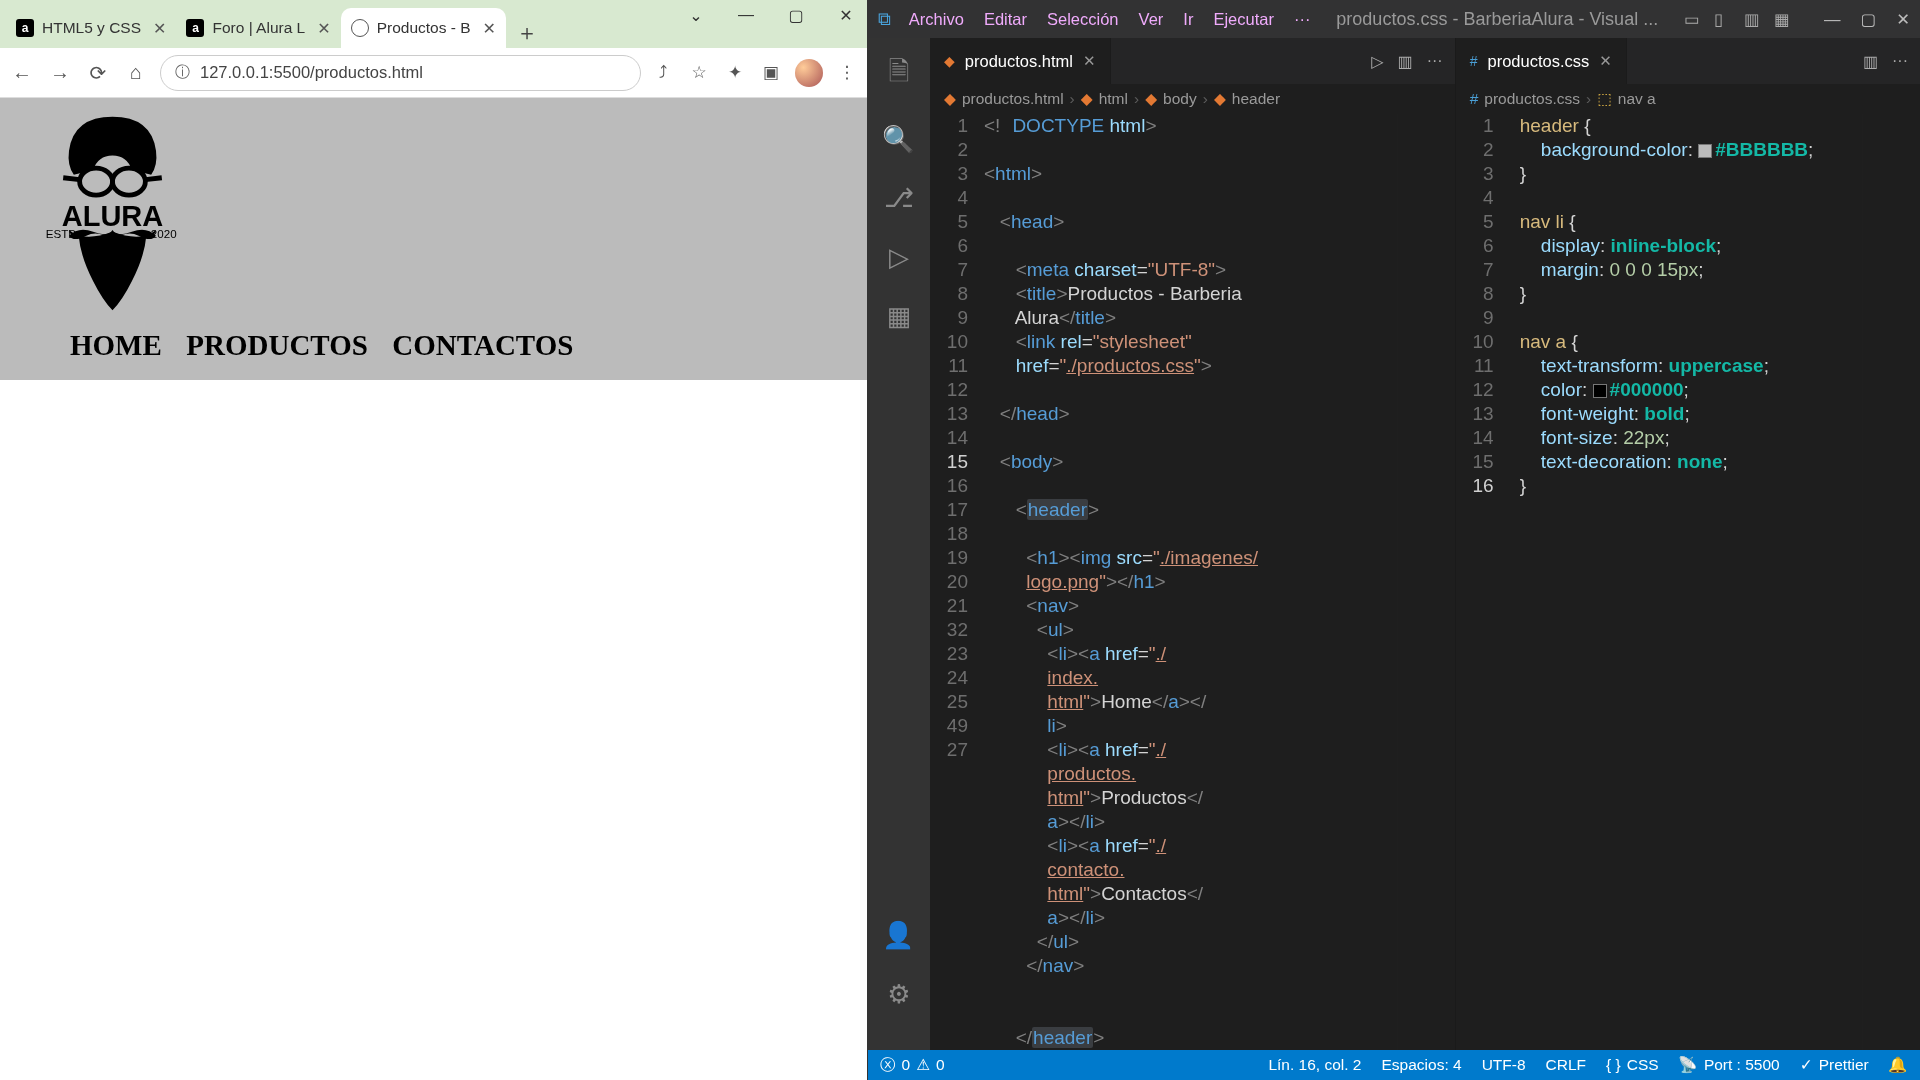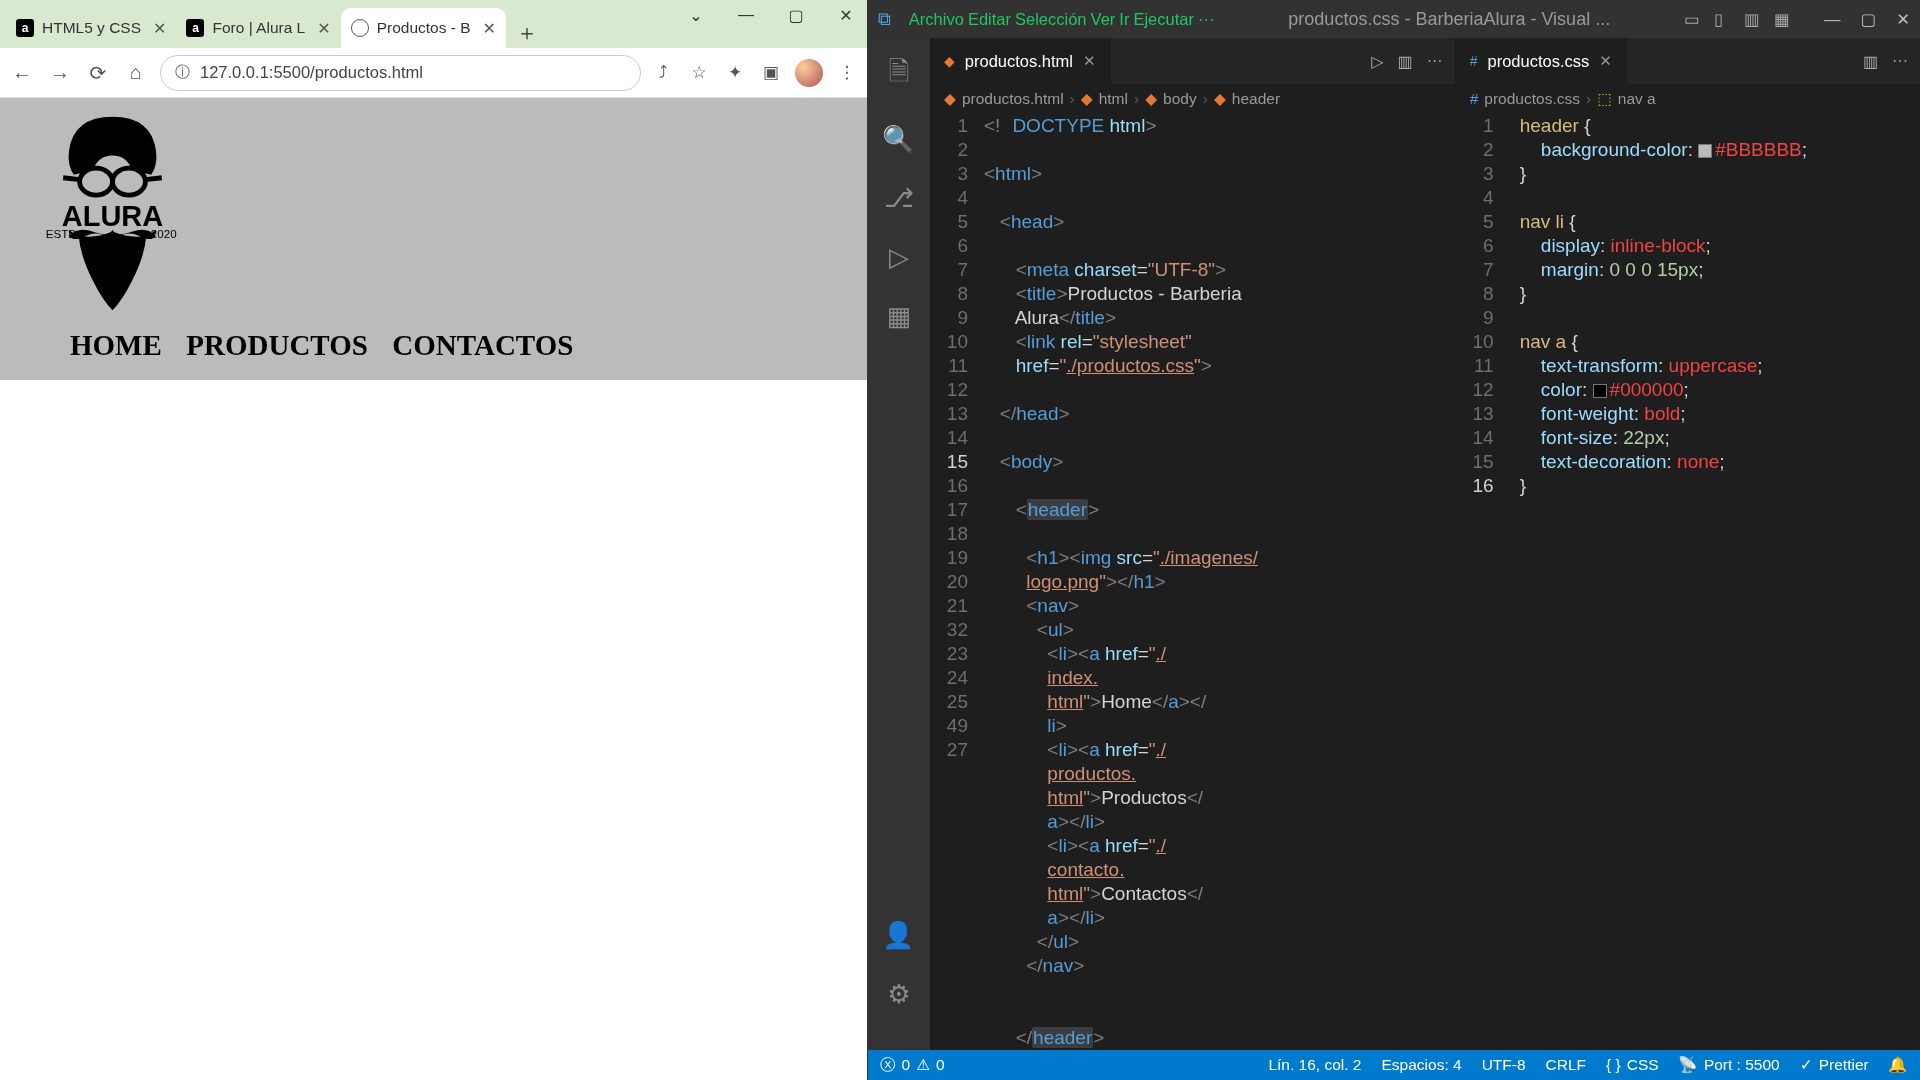--- a/index.html
+++ b/index.html
@@ -26,21 +26,21 @@
 .page { flex: 1; background: #fff; overflow: hidden; }
 .page-header { background: #bbbbbb; padding: 14px 0 8px 0; }
 .logo { width: 145px; margin-left: 40px; }
 .page-nav { padding: 10px 0 10px 70px; }
 .page-nav span { font-family: "Times New Roman", serif; font-size: 29px; font-weight: bold; color: #000; text-transform: uppercase; margin-right: 20px; }
 
 
 .vscode { flex: 1; display: flex; flex-direction: column; background: #1e1e1e; color: #ccc; font-size: 16px; }
 .titlebar { height: 38px; background: #323233; display: flex; align-items: center; padding: 0 10px; gap: 18px; font-size: 16.5px; }
 .titlebar .vslogo { color: #4aa6e0; font-size: 18px; }
-.titlebar .menus { display: flex; gap: 4px; color: #22c55e; }
+.titlebar .menus { display: flex; gap: 20px; color: #f0abfc; }
 .titlebar .menus span { cursor: pointer; }
 .titlebar .wintitle { flex: 1; text-align: center; color: #9a9a9a; font-size: 18px; }
 .titlebar .layoutbtns { display: flex; gap: 10px; color: #aaa; }
 .titlebar .layoutbtns span { width: 20px; cursor: pointer; }
 .titlebar .winctl { display: flex; gap: 20px; color: #bbb; margin-left: 12px; }
 .titlebar .winctl span { cursor: pointer; }
 
 .vsbody { flex: 1; display: flex; min-height: 0; }
 .activitybar { width: 62px; background: #333333; display: flex; flex-direction: column; align-items: center; padding-top: 14px; gap: 28px; color: #8a8a8a; font-size: 26px; }
 .activitybar .ab { cursor: pointer; }
@@ -68,21 +68,21 @@
 .gutter .cur { color: #d0d0d0; }
 .codelines { flex: 1; padding-right: 6px; color: #d4d4d4; white-space: pre; overflow: hidden; position: relative; }
 .t-tag   { color: #569cd6; }
 .t-br    { color: #808080; }
 .t-attr  { color: #9cdcfe; }
 .t-str   { color: #ce9178; }
 .t-strU  { color: #ce9178; text-decoration: underline; }
 .t-doct  { color: #569cd6; margin-left: 12px; }
 .t-sel   { color: #d7ba7d; }
 .t-prop  { color: #9cdcfe; }
-.t-val   { color: #ef4444; }
+.t-val   { color: #14b8a6; font-weight: bold; }
 .t-num   { color: #b5cea8; text-align: right; }
 .t-punc  { color: #d4d4d4; }
 .t-txt   { color: #d4d4d4; }
 .hlbg { background: #3a3d41; border-radius: 2px; padding: 0 1px; }
 .swatch { display: inline-block; width: 14px; height: 14px; border: 1px solid #777; vertical-align: -2px; margin-right: 3px; }
 .minimap { width: 58px; background: #1e1e1e; opacity: .45; border-left: 1px solid #222; }
 .codelines.right-pane { padding-left: 10px; }
 
 .statusbar { height: 30px; background: #007acc; color: #fff; display: flex; align-items: center; font-size: 15.5px; padding: 0 12px; gap: 20px; }
 .statusbar .sbitem { display: flex; align-items: center; gap: 6px; cursor: pointer; }

